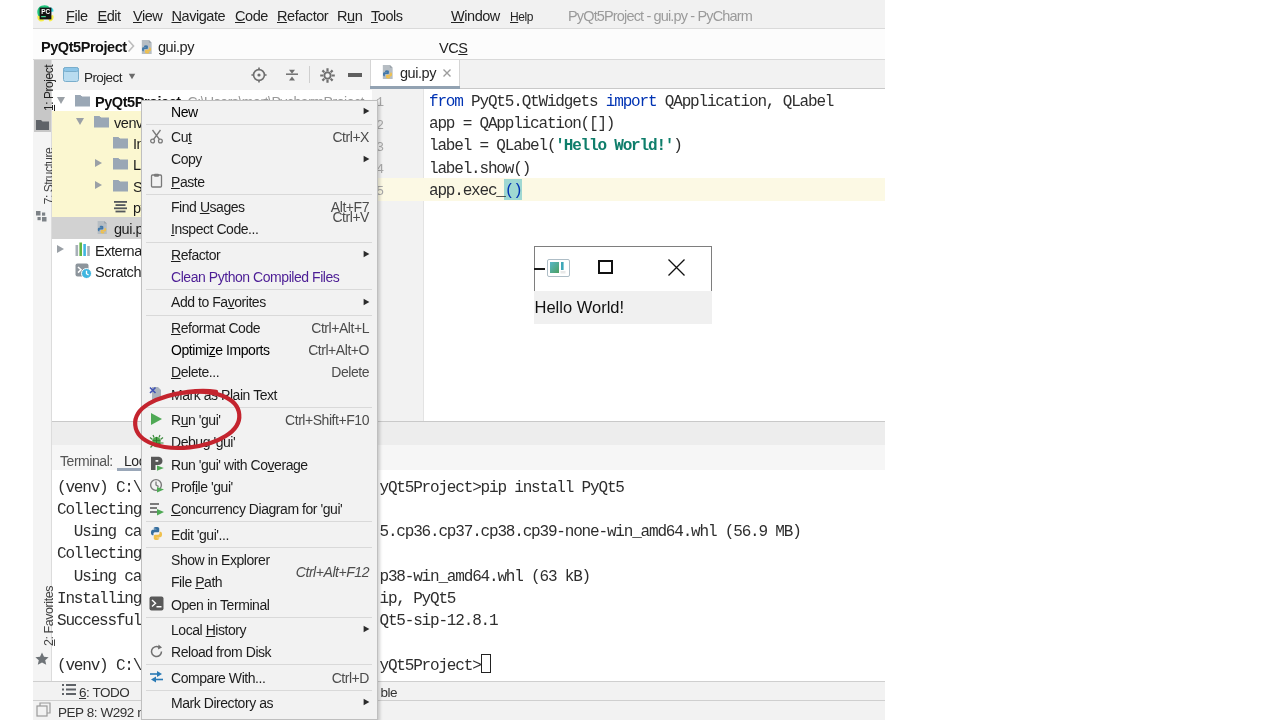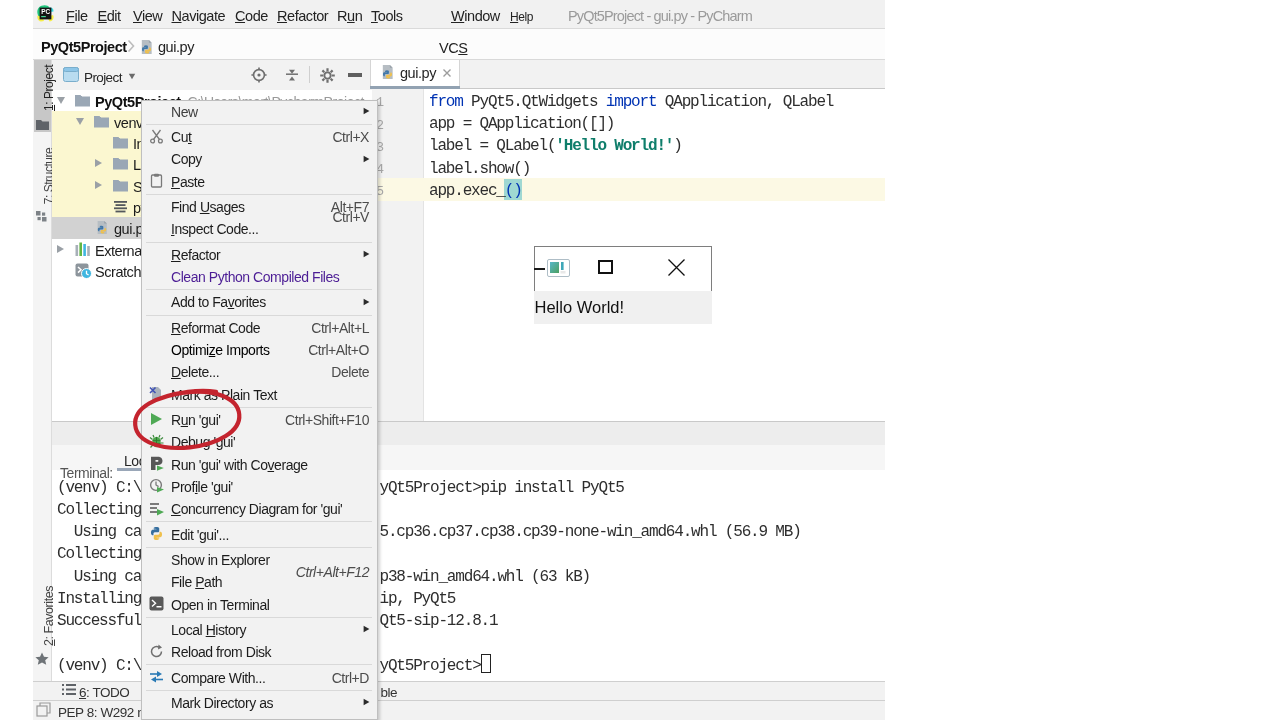--- a/index.html
+++ b/index.html
@@ -215,21 +215,21 @@
         <rect x="2" y="2" width="9" height="11" fill="url(#gg)"></rect>
         <rect x="13" y="2" width="2.6" height="8" fill="#3fa7b8"></rect>
         <rect x="12.5" y="11" width="5" height="2.5" fill="#e8e8e8"></rect>
       </svg></div>
 <div class="a" style="left:63px;top:13.5px;width:11px;height:10px;border:2px solid #111;"></div>
 <svg class="a" style="left:133px;top:12.5px;" width="17" height="17" viewBox="0 0 17 17">
       <path d="M0.5 0.5 L16.5 16.5 M16.5 0.5 L0.5 16.5" stroke="#111" stroke-width="1.3"></path>
     </svg>
 <div class="a" style="left:0px;top:51px;font-family:'Liberation Sans',sans-serif;font-size:16.5px;color:#111;">Hello World!</div>
 </div>
-<div class="a" style="left:60px;top:452px;margin-top:12px;"><span class="ui" style="font-size:14px;color:#555;">Terminal:</span></div>
+<div class="a" style="left:60px;top:452px;"><span class="ui" style="font-size:14px;color:#555;">Terminal:</span></div>
 <div class="a" style="left:124px;top:452px;"><span class="ui" style="font-size:14px;color:#262626;">Local</span></div>
 <div class="a" style="left:117px;top:467.5px;width:41px;height:3px;background:#9aa7b8;"></div>
 <div class="a" style="left:57px;top:477.5px;"><span class="mono">(venv) C:\</span></div>
 <div class="a" style="left:379.5px;top:477.5px;"><span class="mono">yQt5Project&gt;pip install PyQt5</span></div>
 <div class="a" style="left:57px;top:499.8px;"><span class="mono">Collecting PyQt5</span></div>
 <div class="a" style="left:57px;top:522.1px;"><span class="mono">  Using cached PyQt5-5.15.2-cp3</span></div>
 <div class="a" style="left:379.5px;top:522.1px;"><span class="mono">5.cp36.cp37.cp38.cp39-none-win_amd64.whl (56.9 MB)</span></div>
 <div class="a" style="left:57px;top:544.4px;"><span class="mono">Collecting PyQt5-sip</span></div>
 <div class="a" style="left:57px;top:566.7px;"><span class="mono">  Using cached PyQt5_sip-12.8.1-c</span></div>
 <div class="a" style="left:379.5px;top:566.7px;"><span class="mono">p38-win_amd64.whl (63 kB)</span></div>
@@ -251,21 +251,21 @@
     </g>
   </svg>
 <div class="a" style="left:79px;top:682.5px;"><span class="ui" style="font-size:13.5px;color:#333;"><u>6</u>: TODO</span></div>
 <div class="a" style="left:380.5px;top:682.5px;"><span class="ui" style="font-size:13.5px;color:#333;">ble</span></div>
 <svg class="a" style="left:36px;top:702px;" width="15" height="15" viewBox="0 0 15 15">
     <rect x="1" y="4" width="10" height="10" fill="none" stroke="#9a9a9a" stroke-width="1.2"></rect>
     <path d="M4 4 V1 H14 V11 H11" fill="none" stroke="#9a9a9a" stroke-width="1.2"></path>
   </svg>
 <div class="a" style="left:58px;top:702.5px;"><span class="ui" style="font-size:13.5px;color:#333;">PEP 8: W292 no newline at end of file</span></div>
 <div class="a" style="left:141px;top:100px;width:236.5px;height:620px;background:#f2f2f2;border:1px solid #bfbfbf;box-shadow:2px 2px 3px rgba(0,0,0,0.18);box-sizing:border-box;"></div>
-<div class="a" style="left:171px;top:102.6px;"><span class="ui" style="color:#404040;">New</span></div>
+<div class="a" style="left:171px;top:102.6px;"><span class="ui" style="color:#000000;">New</span></div>
 <div class="a" style="left:363px;top:106.8px;">
     <div class="tri-r" style="border-left-color:#2b2b2b;transform:scale(0.82);"></div>
   </div>
 <div class="a" style="left:146px;top:123.8px;width:226px;height:1px;background:#d9d9d9;"></div>
 <div class="a" style="left:149px;top:128.7px;"><svg width="15" height="15" viewBox="0 0 15 15">
       <g stroke="#7a7a7a" stroke-width="1.3" fill="none">
         <path d="M3.5 1 L10.5 10.5 M11.5 1 L4.5 10.5"></path>
         <circle cx="3.6" cy="12" r="1.9"></circle>
         <circle cx="11.4" cy="12" r="1.9"></circle>
       </g>

